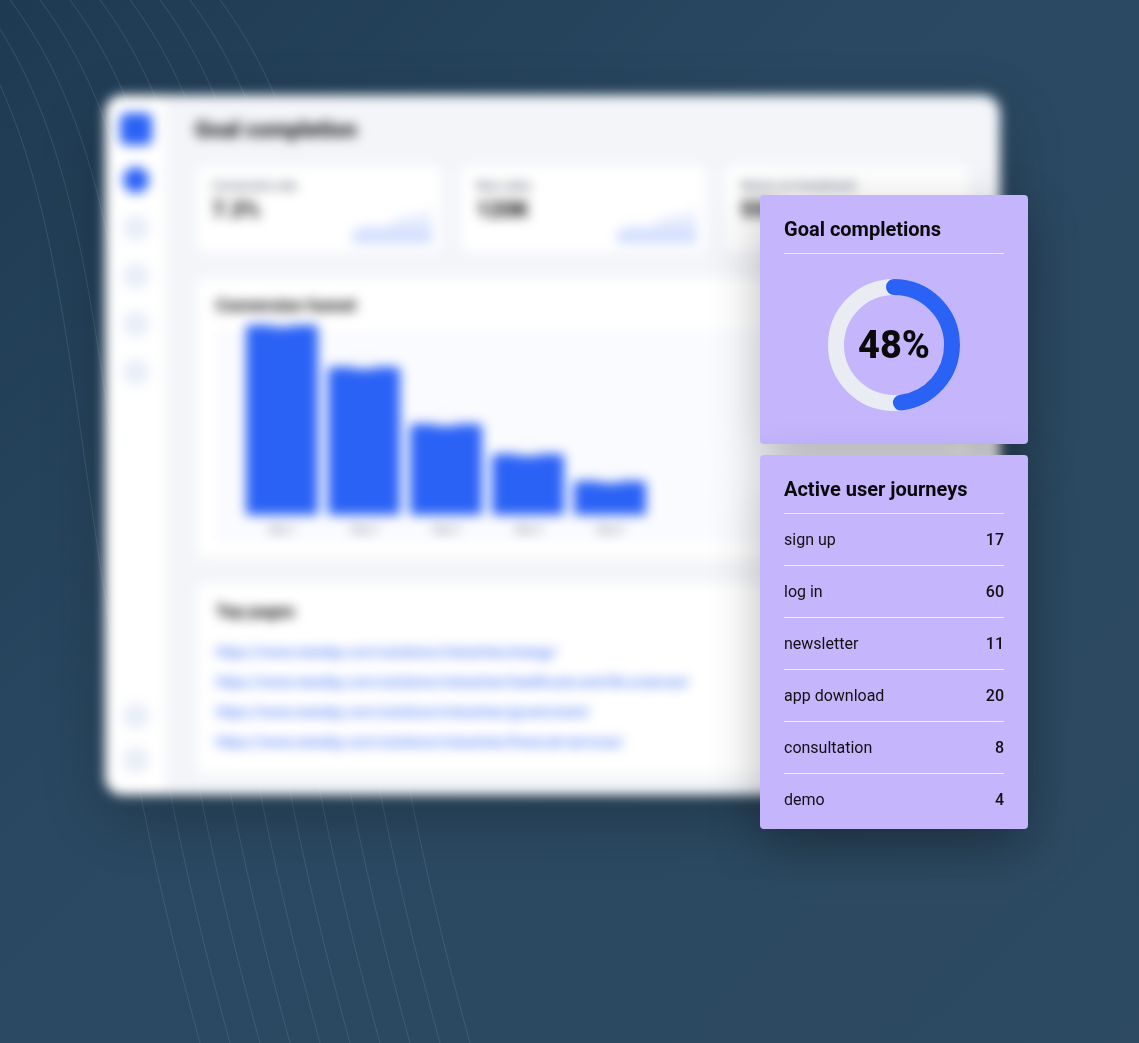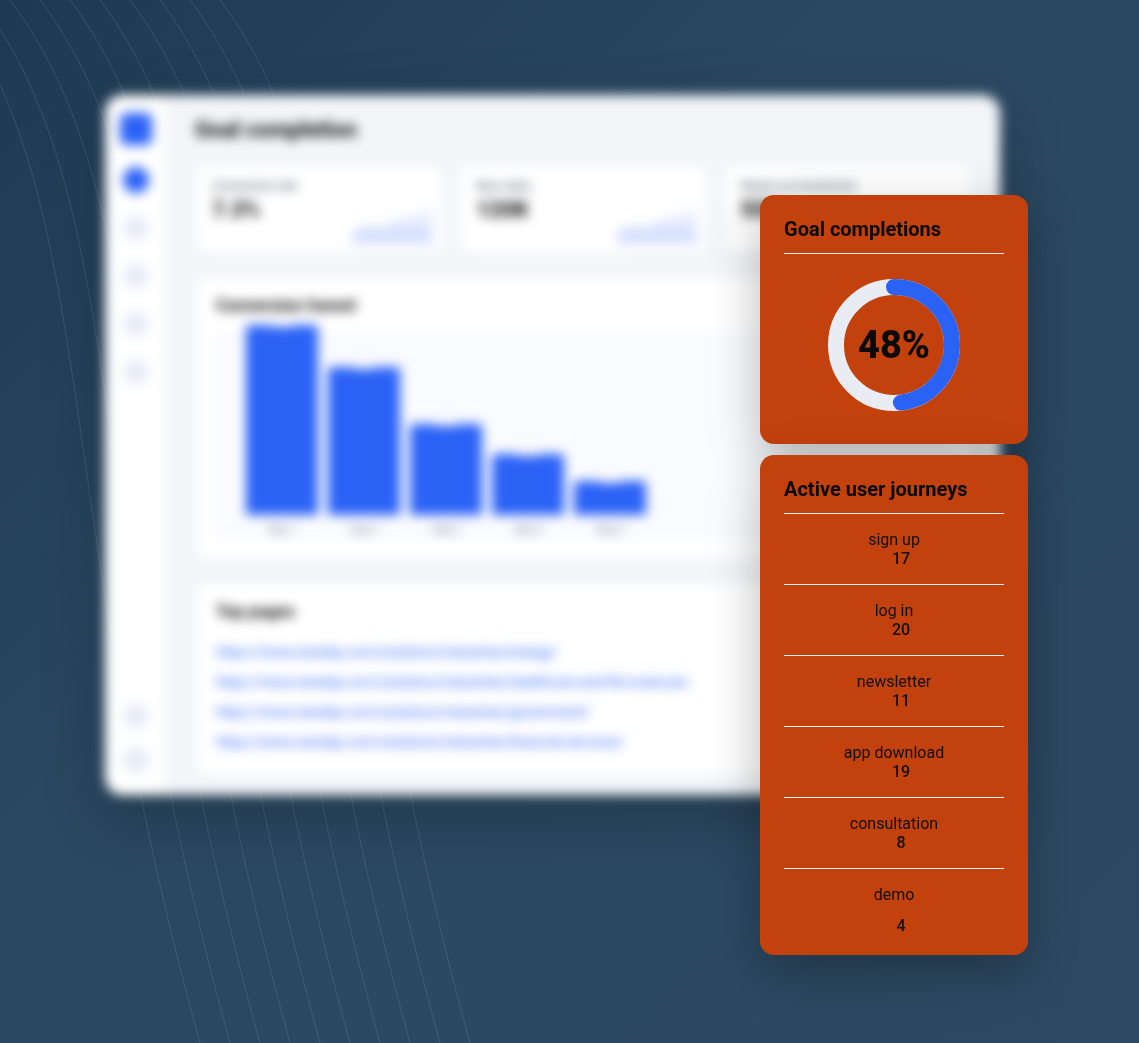--- a/index.html
+++ b/index.html
@@ -62,21 +62,21 @@
   }
   .panel-title { font-size:17px; font-weight:800; color:#111; margin-bottom:16px;}
   .funnel { display:flex; align-items:flex-end; gap:10px; height:210px; padding:0 10px 26px 30px; position:relative; background:#fafbff;}
   .fbar { width:72px; background:#2b62f6; border-radius:3px 3px 0 0; position:relative;}
   .fbar::after{content:""; position:absolute; top:-10px; left:50%; transform:translateX(-50%); width:22px; height:10px; background:#fff; border:1px solid #d8dde8; border-radius:3px;}
   .flabel{ position:absolute; bottom:-20px; left:50%; transform:translateX(-50%); font-size:10px; color:#6b7280; white-space:nowrap;}
   .top-pages a { display:block; color:#2b62f6; font-size:14px; padding:7px 0; text-decoration:none;}
 
   
   .card {
-    position:absolute; background:#c2410c; border-radius:14px;
+    position:absolute; background:#c4b5fd; border-radius:4px;
     box-shadow: 0 18px 50px rgba(0,0,0,0.28);
     padding: 22px 24px;
   }
   .card-title {
     font-size:20px; font-weight:700; color:#0a0a0a;
     padding-bottom:12px; border-bottom:1px solid #e7eaf0;
   }
   .goal-card { left:760px; top:195px; width:268px; }
   .donut-wrap { display:flex; justify-content:center; padding:20px 0 6px 0;}
   .donut { position:relative; width:142px; height:142px;}
@@ -84,21 +84,21 @@
   .donut-track { stroke:#e9ecf2; }
   .donut-prog { stroke:#2b62f6; stroke-linecap:round; }
   .donut-label {
     position:absolute; inset:0; display:flex; align-items:center; justify-content:center;
     font-size:38px; font-weight:800; color:#0a0a0a;
   }
   .journey-card { left:760px; top:455px; width:268px; padding-bottom:4px;}
   .jrow {
     display:flex; justify-content:space-between; align-items:center;
     padding:16px 0; border-bottom:1px solid #eef0f5;
-    font-size:16px; color:#111;flex-direction:column;
+    font-size:16px; color:#111;
   }
   .jrow:last-child{ border-bottom:none;gap:12px; }
   .jrow .val { font-weight:500; color:#111;margin-left:14px;}
 </style>
 </head>
 <body>
 
 <div class="waves">
   <svg viewBox="0 0 1139 1043" preserveAspectRatio="none">
     <g stroke="#9fb3c8" stroke-width="1" fill="none">
@@ -195,29 +195,29 @@
 
 <div class="card journey-card">
   <div class="card-title">Active user journeys</div>
   <div id="jrows">
       <div class="jrow">
         <span>sign up</span>
         <span class="val">17</span>
       </div>
       <div class="jrow">
         <span>log in</span>
-        <span class="val">20</span>
+        <span class="val">60</span>
       </div>
       <div class="jrow">
         <span>newsletter</span>
         <span class="val">11</span>
       </div>
       <div class="jrow">
         <span>app download</span>
-        <span class="val">19</span>
+        <span class="val">20</span>
       </div>
       <div class="jrow">
         <span>consultation</span>
         <span class="val">8</span>
       </div>
       <div class="jrow">
         <span>demo</span>
         <span class="val">4</span>
       </div>
     </div>

